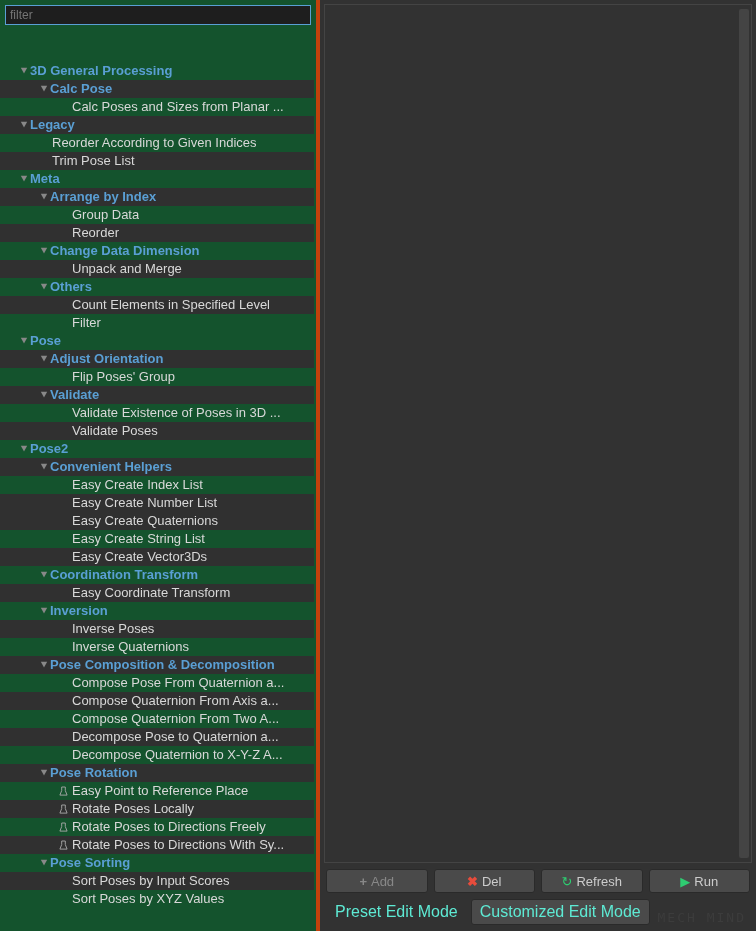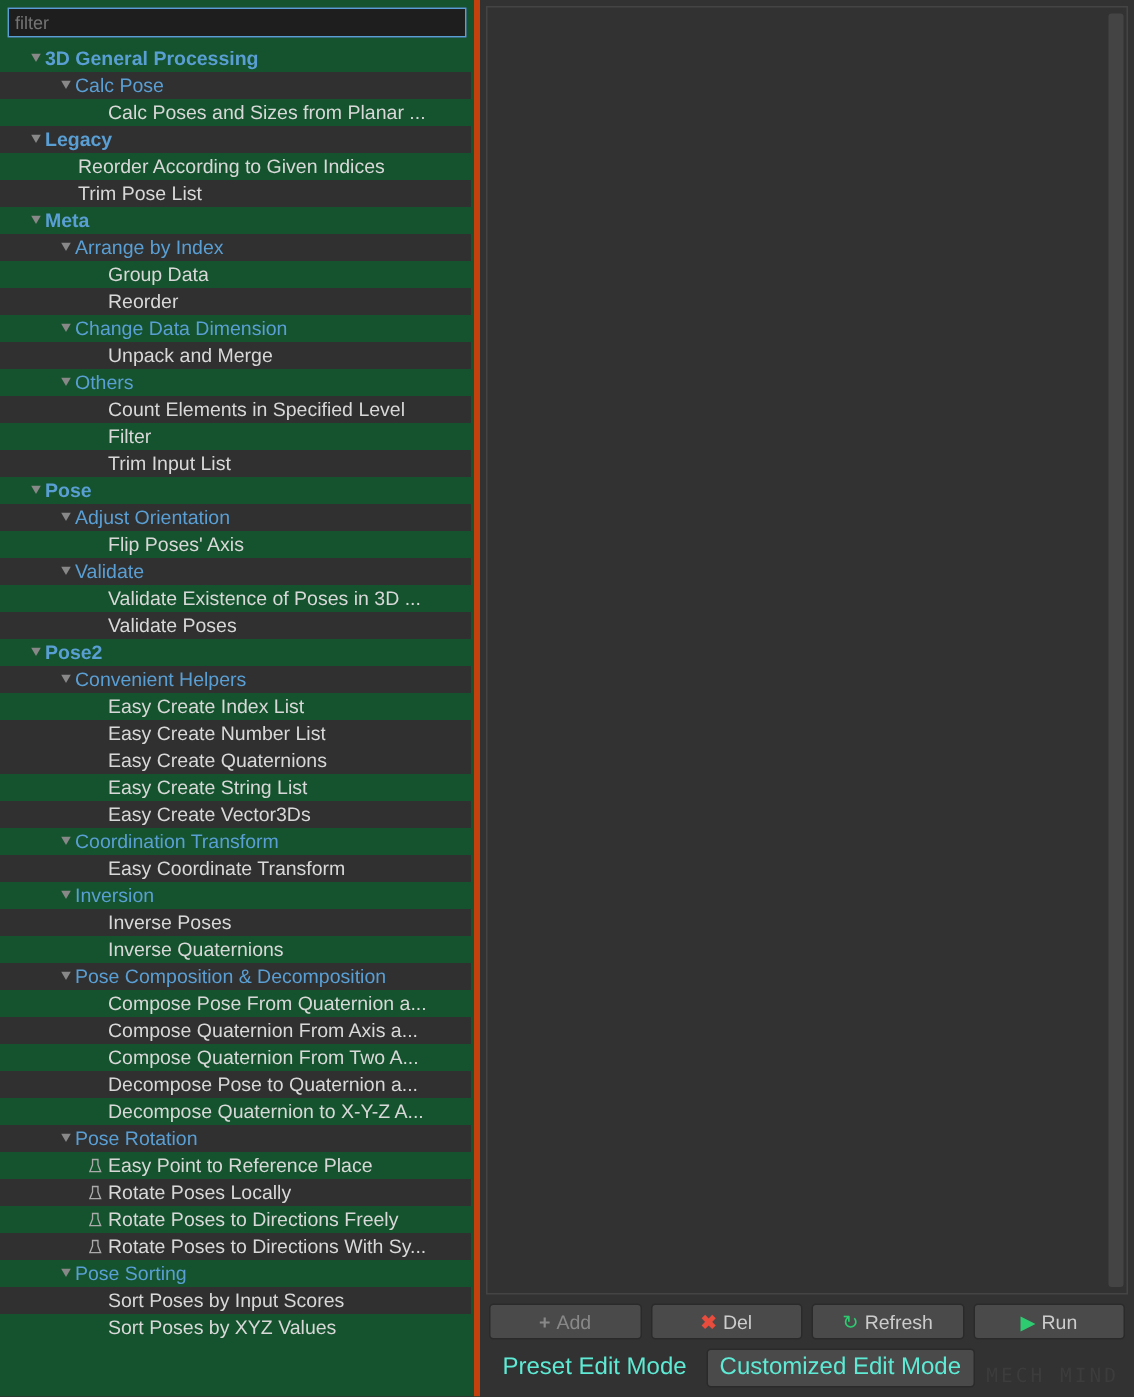--- a/index.html
+++ b/index.html
@@ -1,30 +1,30 @@
 <!DOCTYPE html>
 <html><head>
 <meta charset="utf-8">
 <style>
 * { margin: 0; padding: 0; box-sizing: border-box; font-family: "Segoe UI", Tahoma, sans-serif; }
 body { background: #323232; color: #d0d0d0; width: 756px; height: 931px; overflow: hidden; display: flex; }
 .left-panel { width: 320px; height: 100%; background: #14532d; display: flex; flex-direction: column; border-right: 4px solid #c2410c; }
 .right-panel { flex: 1; height: 100%; background: #323232; display: flex; flex-direction: column; position: relative; }
 .filter-box { margin: 5px; }
 .filter-input { width: 100%; height: 20px; background: #1e1e1e; border: 1px solid #5a9fd4; color: #888; padding: 0 4px; font-size: 12px; outline: none; }
-.tree { flex: 1; overflow-y: auto; overflow-x: hidden; font-size: 13px; padding-right: 2px; }
+.tree { flex: 1; overflow-y: auto; overflow-x: hidden; font-size: 13px; padding-right: 2px; margin-top: 32px; }
 .tree::-webkit-scrollbar { width: 10px; }
 .tree::-webkit-scrollbar-track { background: #2b2b2b; }
 .tree::-webkit-scrollbar-thumb { background: #555; border-radius: 2px; }
 .row { display: flex; align-items: center; height: 18px; line-height: 18px; white-space: nowrap; overflow: hidden; text-overflow: ellipsis; cursor: default; }
 .row.alt { background: #303030; }
 .arrow { width: 12px; height: 12px; display: inline-flex; align-items: center; justify-content: center; flex-shrink: 0; }
 .arrow svg { width: 8px; height: 8px; }
 .spacer { display: inline-block; flex-shrink: 0; }
-.cat-label { color: #5a9fd4; font-weight: 400; }
+.cat-label { color: #5a9fd4; font-weight: 700; }
 .top-cat { font-weight: bold; }
 .leaf-label { color: #d8d8d8; overflow: hidden; text-overflow: ellipsis; text-align: right; }
 .leaf-icon { width: 10px; height: 10px; display: inline-flex; align-items: center; justify-content: center; margin-right: 4px; flex-shrink: 0; }
 .flask { width: 9px; height: 11px; }
 .canvas { flex: 1; background: #323232; border: 1px solid #444; margin: 4px; margin-bottom: 0; position: relative; }
 .canvas-scroll { position: absolute; right: 2px; top: 4px; bottom: 4px; width: 10px; background: #444; border-radius: 2px; }
 .btn-row { display: flex; gap: 6px; padding: 6px 6px 4px 6px; }
 .btn { flex: 1; height: 24px; background: #4a4a4a; border: 1px solid #2a2a2a; border-radius: 3px; color: #ccc; font-size: 13px; display: flex; align-items: center; justify-content: center; gap: 4px; cursor: pointer; }
 .btn.disabled { color: #888; }
 .btn.disabled .plus { color: #888; }
@@ -141,25 +141,20 @@
       <div class="row alt">
         <span class="spacer" style="width: 58px;"></span>
         <span class="leaf-icon"></span>
         <span class="leaf-label">Count Elements in Specified Level</span>
       </div>
       <div class="row">
         <span class="spacer" style="width: 58px;"></span>
         <span class="leaf-icon"></span>
         <span class="leaf-label">Filter</span>
       </div>
-      <div class="row alt">
-        <span class="spacer" style="width: 58px;"></span>
-        <span class="leaf-icon"></span>
-        <span class="leaf-label">Trim Input List</span>
-      </div>
       <div class="row">
         <span class="spacer" style="width: 18px;"></span>
         <span class="arrow">
           <svg viewBox="0 0 10 10">
             <path d="M1 1 L9 1 L5 8 Z" fill="#888"></path>
           </svg>
         </span>
         <span class="cat-label top-cat">Pose</span>
       </div>
       <div class="row alt">
@@ -167,21 +162,21 @@
         <span class="arrow">
           <svg viewBox="0 0 10 10">
             <path d="M1 1 L9 1 L5 8 Z" fill="#888"></path>
           </svg>
         </span>
         <span class="cat-label">Adjust Orientation</span>
       </div>
       <div class="row">
         <span class="spacer" style="width: 58px;"></span>
         <span class="leaf-icon"></span>
-        <span class="leaf-label">Flip Poses' Axis</span>
+        <span class="leaf-label">Flip Poses' Group</span>
       </div>
       <div class="row alt">
         <span class="spacer" style="width: 38px;"></span>
         <span class="arrow">
           <svg viewBox="0 0 10 10">
             <path d="M1 1 L9 1 L5 8 Z" fill="#888"></path>
           </svg>
         </span>
         <span class="cat-label">Validate</span>
       </div>

